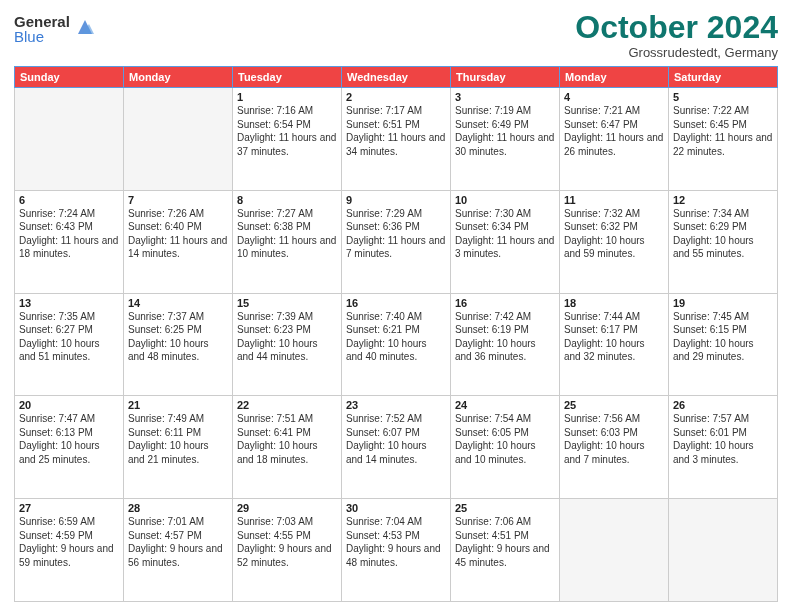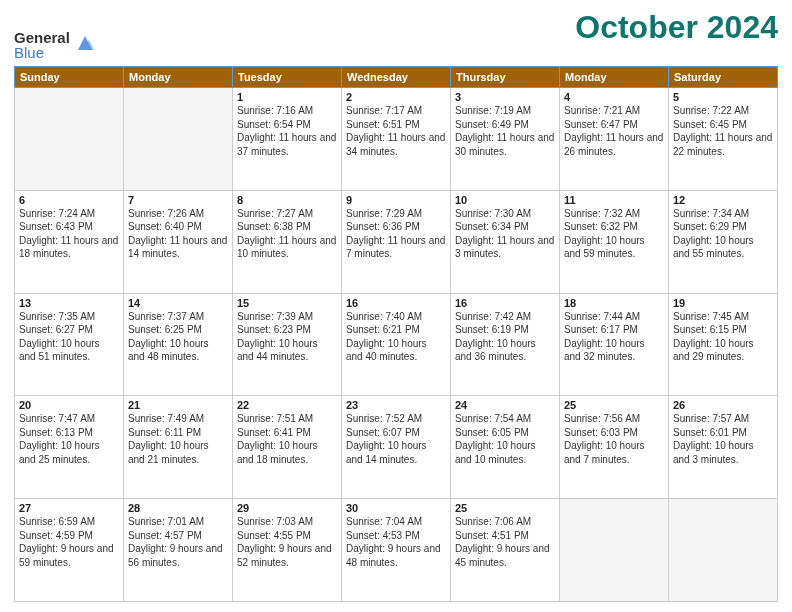--- a/index.html
+++ b/index.html
@@ -19,21 +19,21 @@
     }
     .header {
       display: flex;
       align-items: flex-start;
       justify-content: space-between;
       margin-bottom: 6px;
     }
     .logo {
       display: flex;
       align-items: center;
-      margin-top: 20px;
+      margin-top: 4px;
     }
     .logo-text {
       display: flex;
       flex-direction: column;
       line-height: 1;
     }
     .logo-general {
       font-size: 15px;
       font-weight: bold;
       color: #333;
@@ -61,21 +61,21 @@
     .location {
       font-size: 13px;
       color: #444;
     }
     .calendar {
       width: 100%;
       border-collapse: collapse;
       flex: 1;
     }
     .calendar th {
-      background: #a16207;
+      background: #ef4444;
       color: #fff;
       font-size: 11px;
       font-weight: bold;
       padding: 4px 5px;
       text-align: left;
       border: 1px solid #5a9ae0;
     }
     .calendar td {
       border: 1px solid #ccc;
       vertical-align: top;
@@ -113,20 +113,21 @@
         <span class="logo-general">General</span>
         <span class="logo-blue">Blue</span>
       </div>
       <svg class="logo-icon" viewBox="0 0 22 22">
         <polygon points="4,18 11,4 18,18" fill="#3a7bd5" opacity="0.8"></polygon>
         <polygon points="8,18 15,8 20,18" fill="#5a9ae0" opacity="0.6"></polygon>
       </svg>
     </div>
     <div class="title-block">
       <div class="month-title">October 2024</div>
+      <div class="location">Grossrudestedt, Germany</div>
     </div>
   </div>
 
   <table class="calendar">
     <thead>
       <tr>
         <th>Sunday</th>
         <th>Monday</th>
         <th>Tuesday</th>
         <th>Wednesday</th>

